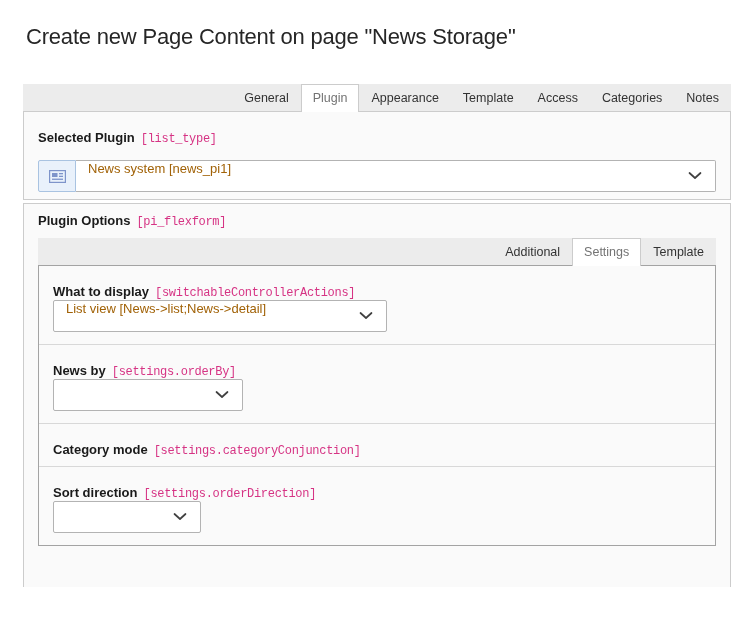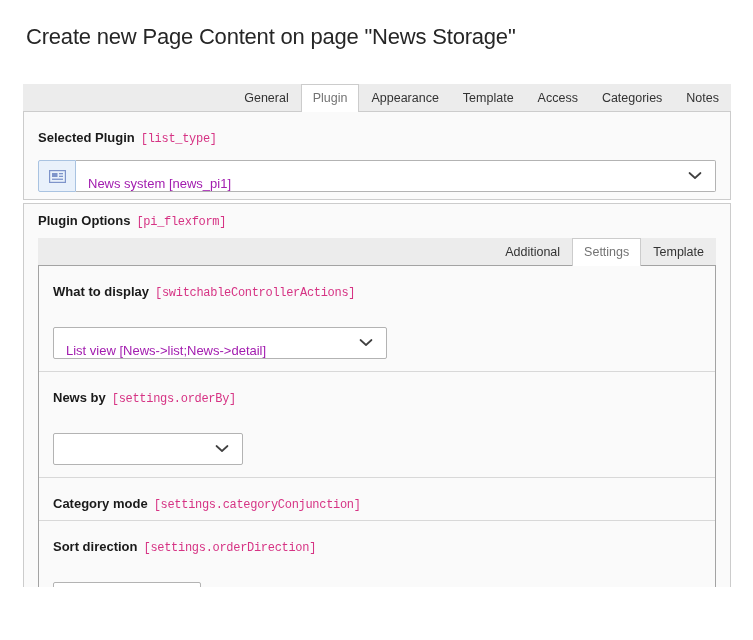--- a/index.html
+++ b/index.html
@@ -48,39 +48,39 @@
   .input-group { display:flex; margin-top:14px; height:32px; }
   .addon {
     width:38px; height:32px; flex:0 0 38px;
     border:1px solid #a9c3e1; background:#e9f1fb;
     border-radius:2px 0 0 2px;
     display:flex; align-items:center; justify-content:center;
   }
   .fake-select {
     position:relative; height:32px;
     background:#fff; border:1px solid #b3b3b3; border-radius:2px;
-    display:flex; align-items:flex-end;
+    display:flex; align-items:flex-start;
     padding:0 34px 0 12px;
-    font-size:13px; color:#a21caf; cursor:pointer;
+    font-size:13px; color:#a16207; cursor:pointer;
   }
   .input-group .fake-select { flex:1; border-left:none; border-radius:0 2px 2px 0; }
   .fake-select .chev {
     position:absolute; right:13px; top:50%;
     transform:translateY(-50%); display:flex;
   }
   .fake-select .val {
     overflow:hidden; white-space:nowrap; text-overflow:ellipsis;
   }
 
   
   .subtabs { margin-top:9px; }
   .inner-panel { background:#fafafa; border:1px solid #a3a3a3; }
   .section { padding:18px 14px 12px; }
   .section + .section { border-top:1px solid #d8d8d8; }
-  .section .fake-select { margin-top:27px; }
+  .section .fake-select { margin-top:0; }
   .section-category { padding-bottom:8px; }
 </style>
 </head>
 <body>
 
 <h1 class="page-title">Create new Page Content on page "News Storage"</h1>
 
 <div class="content">
 
   <div class="nav-tabs">

